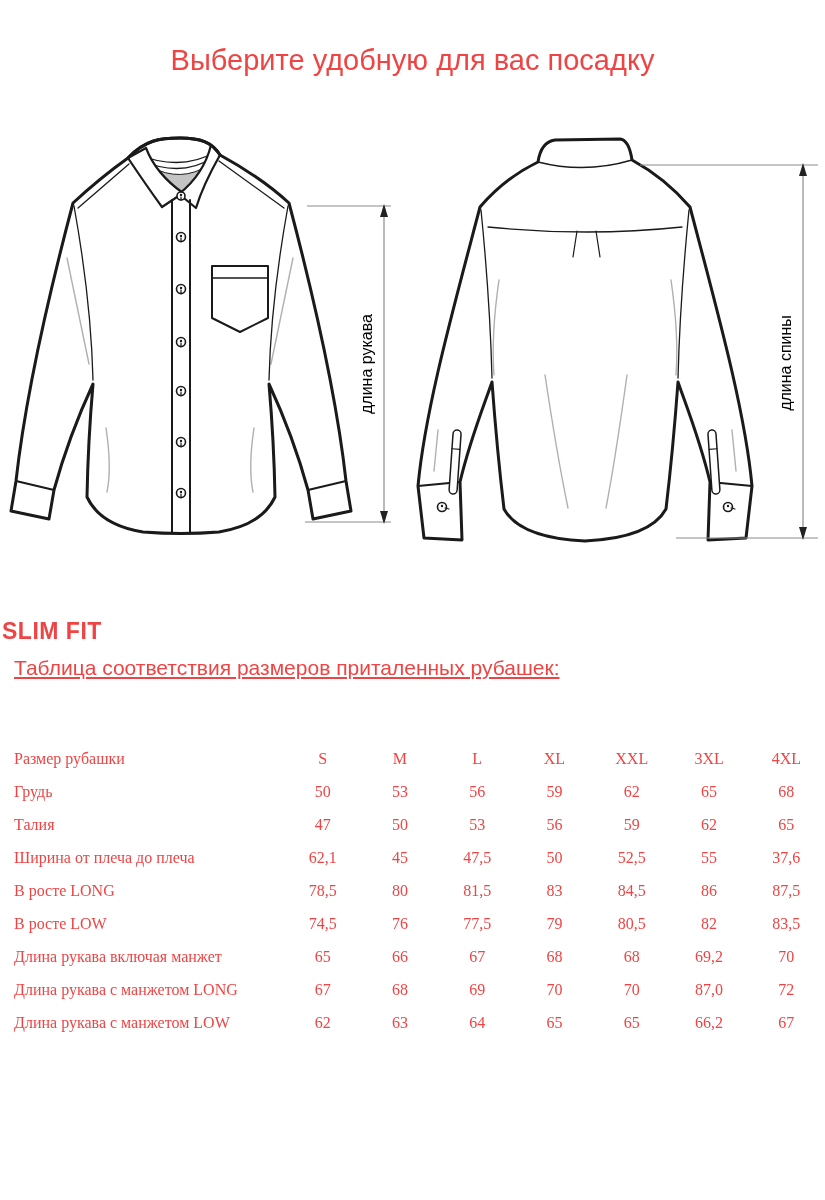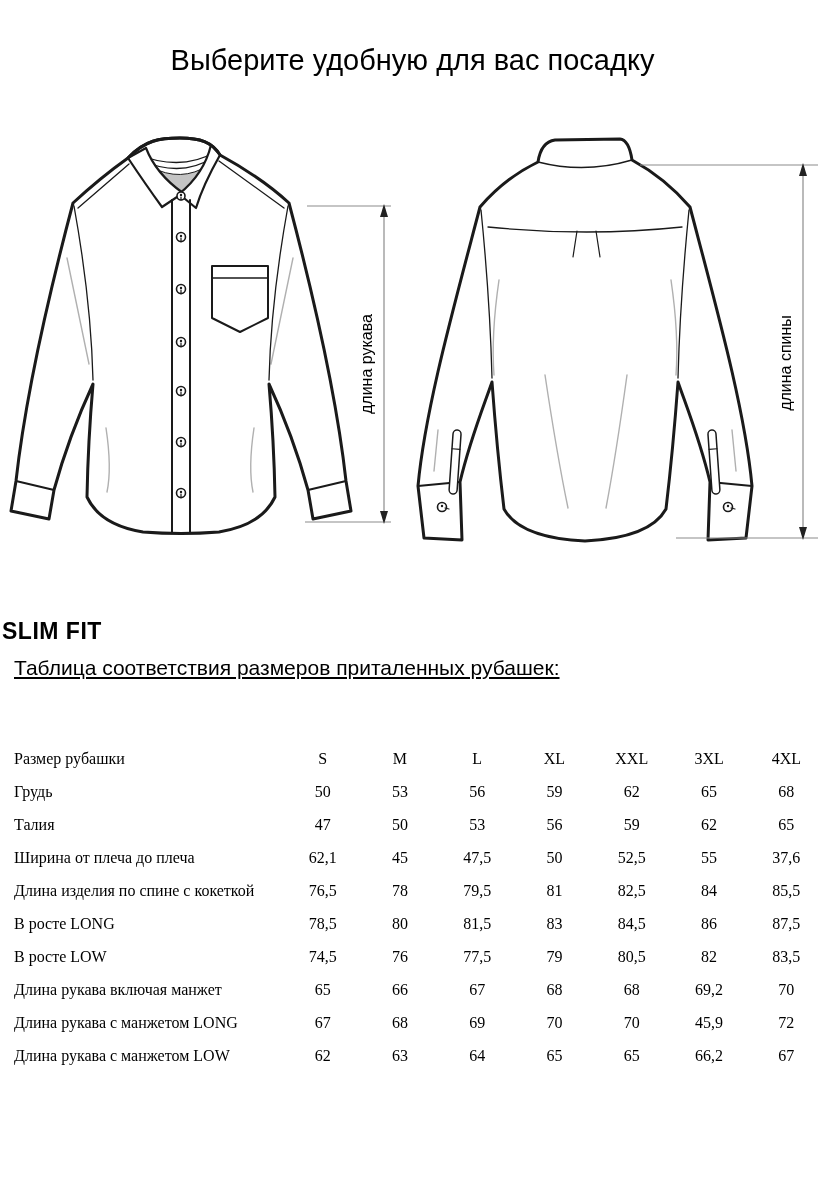--- a/index.html
+++ b/index.html
@@ -1,17 +1,17 @@
 <!DOCTYPE html>
 <html><head>
 <meta charset="utf-8">
 <style>
   html,body{margin:0;padding:0;background:#fff;}
   .page{position:relative;width:825px;height:1200px;background:#fff;overflow:hidden;
-        font-family:"Liberation Sans","DejaVu Sans",sans-serif;color:#000000;}
+        font-family:"Liberation Sans","DejaVu Sans",sans-serif;color:#ef4444;}
   .title{position:absolute;top:46px;left:0;width:825px;text-align:center;
          font-size:29px;line-height:1;letter-spacing:0px;}
   .figure{position:absolute;top:130px;left:0;width:825px;height:425px;}
   .figure svg{display:block;}
   .heading{position:absolute;top:620px;left:2px;font-size:23px;font-weight:700;
            line-height:1;letter-spacing:0.5px;}
   .subheading{position:absolute;top:656px;left:14px;font-size:21px;line-height:1.15;text-decoration:underline;}
   .tbl{position:absolute;top:742px;left:14px;width:811px;display:table;table-layout:fixed;
        font-size:16px;font-family:Liberation Serif, serif;}
   .tr{display:table-row;}
@@ -233,30 +233,20 @@
       <div class="td lab">Ширина от плеча до плеча</div>
       <div class="td">62,1</div>
       <div class="td">45</div>
       <div class="td">47,5</div>
       <div class="td">50</div>
       <div class="td">52,5</div>
       <div class="td">55</div>
       <div class="td">37,6</div>
     </div>
     <div class="tr">
-      <div class="td lab">Длина изделия по спине с кокеткой</div>
-      <div class="td">76,5</div>
-      <div class="td">78</div>
-      <div class="td">79,5</div>
-      <div class="td">81</div>
-      <div class="td">82,5</div>
-      <div class="td">84</div>
-      <div class="td">85,5</div>
-    </div>
-    <div class="tr">
       <div class="td lab">В росте LONG</div>
       <div class="td">78,5</div>
       <div class="td">80</div>
       <div class="td">81,5</div>
       <div class="td">83</div>
       <div class="td">84,5</div>
       <div class="td">86</div>
       <div class="td">87,5</div>
     </div>
     <div class="tr">
@@ -279,21 +269,21 @@
       <div class="td">69,2</div>
       <div class="td">70</div>
     </div>
     <div class="tr">
       <div class="td lab">Длина рукава с манжетом LONG</div>
       <div class="td">67</div>
       <div class="td">68</div>
       <div class="td">69</div>
       <div class="td">70</div>
       <div class="td">70</div>
-      <div class="td">45,9</div>
+      <div class="td">87,0</div>
       <div class="td">72</div>
     </div>
     <div class="tr">
       <div class="td lab">Длина рукава с манжетом LOW</div>
       <div class="td">62</div>
       <div class="td">63</div>
       <div class="td">64</div>
       <div class="td">65</div>
       <div class="td">65</div>
       <div class="td">66,2</div>

